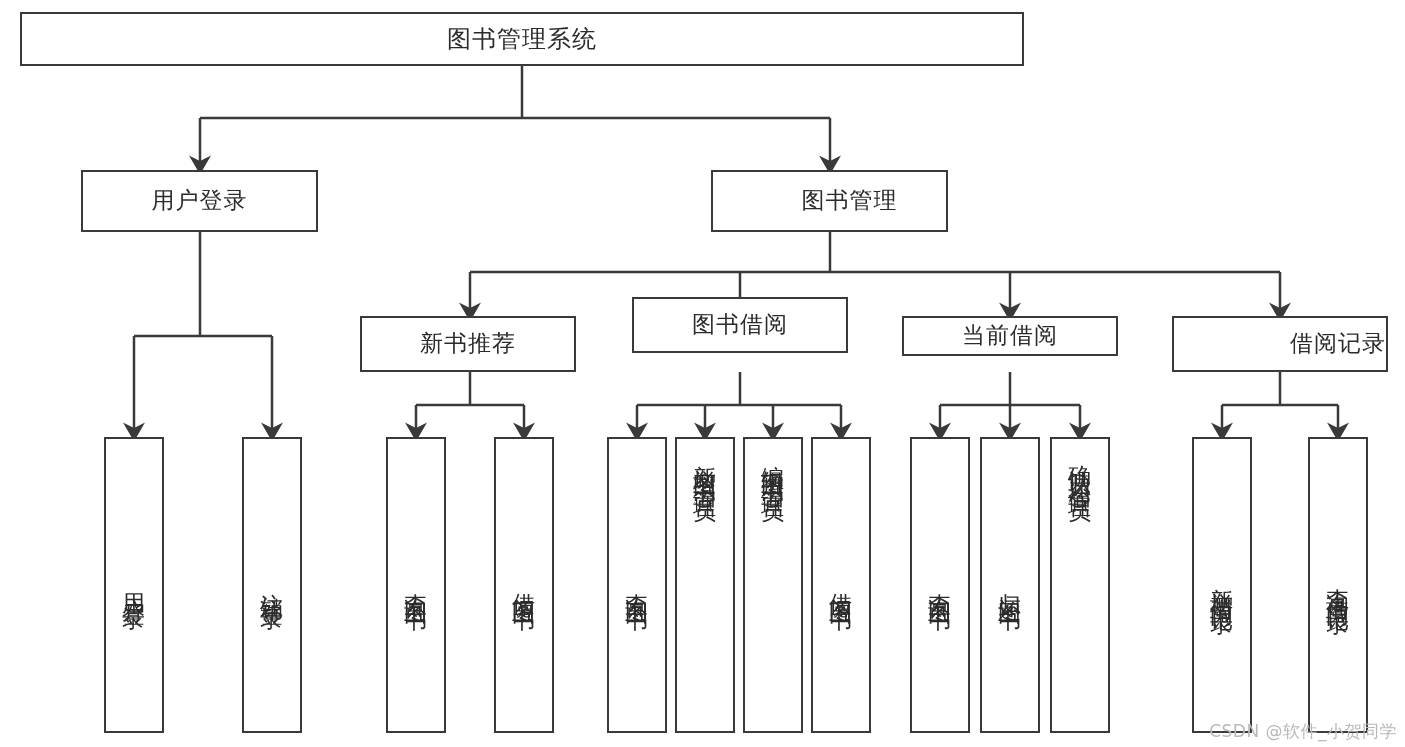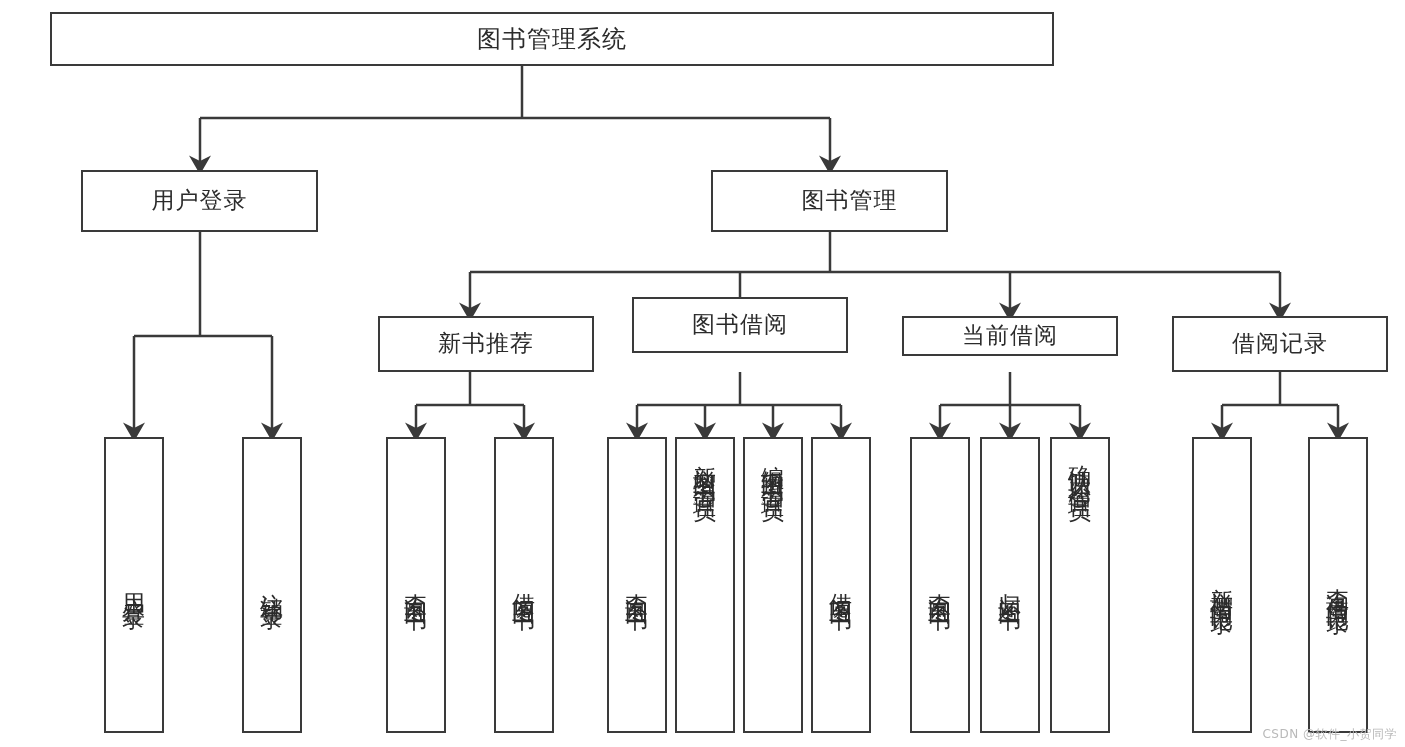--- a/index.html
+++ b/index.html
@@ -41,21 +41,20 @@
     display: block;
     text-align: center;
     line-height: 1.18;
   }
   
   .node.h-node {
     font-size: 23px;
   }
   .node.h-node.root {
     font-size: 24px;
-    margin-left: 30px;
   }
   
   .node.v-node {
     font-size: 23px;
     align-items: flex-start;
     justify-content: center;
     padding-top: 8px;
   }
   .node.v-node .node-label {
     writing-mode: vertical-rl;
@@ -66,21 +65,21 @@
   }
   
   .node.v-node.centered {
     align-items: center;
     padding-top: 0;
   }
   #watermark {
     position: absolute;
     right: 8px;
     bottom: 4px;
-    font-size: 12px;
+    font-size: 17px;
     color: #b9b9b9;
     letter-spacing: 0.5px;
     white-space: nowrap;
   }
 </style>
 </head>
 <body>
 
 <div id="diagram-root">
 
@@ -139,30 +138,30 @@
     <span class="node-label">图书管理系统</span>
   </div>
 
   <div class="node h-node" style="left:81px; top:170px; width:237px; height:62px;">
     <span class="node-label">用户登录</span>
   </div>
   <div class="node h-node" style="left:711px; top:170px; width:237px; height:62px;padding-left:40px;">
     <span class="node-label">图书管理</span>
   </div>
 
-  <div class="node h-node" style="left:378px; top:316px; width:216px; height:56px;">
+  <div class="node h-node" style="left:360px; top:316px; width:216px; height:56px;">
     <span class="node-label">新书推荐</span>
   </div>
   <div class="node h-node" style="left:632px; top:297px; width:216px; height:56px;">
     <span class="node-label">图书借阅</span>
   </div>
   <div class="node h-node" style="left:902px; top:316px; width:216px; height:40px;">
     <span class="node-label">当前借阅</span>
   </div>
-  <div class="node h-node" style="left:1172px; top:316px; width:216px; height:56px;">
+  <div class="node h-node" style="left:1172px; top:316px; width:216px; height:56px;justify-content:flex-end;">
     <span class="node-label">借阅记录</span>
   </div>
 
   <div class="node v-node centered" style="left:104px; top:437px; width:60px; height:296px;">
     <span class="node-label">用户登录</span>
   </div>
   <div class="node v-node centered" style="left:242px; top:437px; width:60px; height:296px;">
     <span class="node-label">注销登录</span>
   </div>
 

